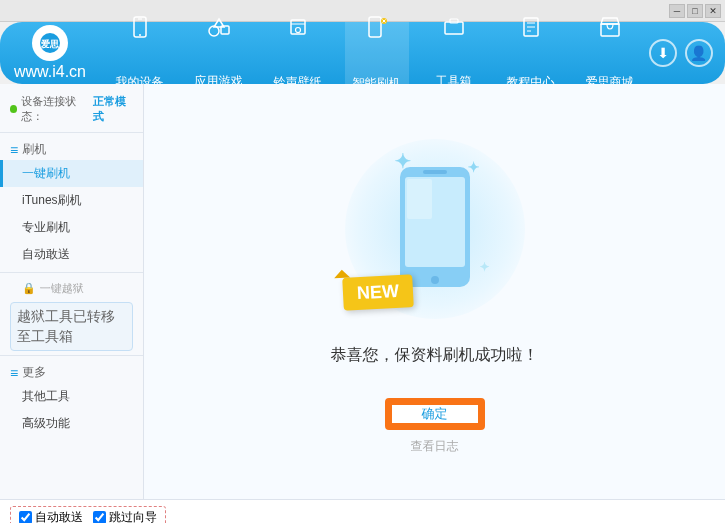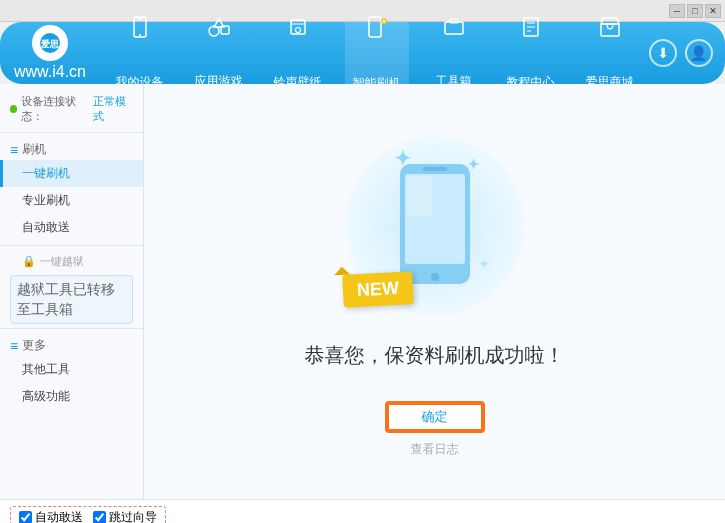--- a/index.html
+++ b/index.html
@@ -87,21 +87,21 @@
       flex-shrink: 0;
       overflow-y: auto;
       padding-top: 4px;
     }
     .sidebar-status {
       display: flex; align-items: center;
       padding: 6px 10px 4px 10px;
       font-size: 11px; color: #666;
     }
     .status-dot { width: 8px; height: 8px; background: #52c41a; border-radius: 50%; margin-right: 4px; }
-    .status-mode { color: #1a9de0; font-weight: normal; margin-left: 2px; }
+    .status-mode { color: #1a9de0; font-weight: bold; margin-left: 2px; }
     .sidebar-group-label {
       display: flex; align-items: center;
       padding: 4px 10px 2px 10px;
       font-size: 12px; color: #666;
       cursor: pointer;
     }
     .sidebar-group-label .group-icon { margin-right: 4px; color: #1a9de0; font-size: 14px; }
 
     .sidebar-item {
       padding: 5px 10px 5px 22px;
@@ -180,27 +180,27 @@
       border-left: 8px solid transparent;
       border-right: 8px solid transparent;
       border-bottom: 8px solid #e8a800;
     }
     .sparkle {
       position: absolute;
       color: #90d8f5; font-size: 16px; font-weight: bold;
     }
 
     .success-msg {
-      font-size: 20px; color: #333;
+      font-size: 16px; color: #333;
       margin-bottom: 32px;
     }
     .confirm-btn {
       width: 100px; height: 32px;
       background: white;
-      border: 4px solid #f97316;
+      border: 7px solid #f97316;
       color: #1a9de0;
       border-radius: 4px;
       cursor: pointer;
       font-size: 13px;
       display: flex; align-items: center; justify-content: center;
       margin-bottom: 8px;
     }
     .view-daily {
       font-size: 12px; color: #aaa; cursor: pointer;
     }
@@ -324,20 +324,23 @@
     </div>
 
     <div class="sidebar-divider"></div>
 
     <div class="sidebar-group-label">
       <span class="group-icon">≡</span>
       <span>刷机</span>
     </div>
     <div class="sidebar-item active">
       <span>一键刷机</span>
+    </div>
+    <div class="sidebar-item">
+      <span>iTunes刷机</span>
     </div>
     <div class="sidebar-item">
       <span>专业刷机</span>
     </div>
     <div class="sidebar-item">
       <span>自动敢送</span>
     </div>
 
     <div class="sidebar-divider"></div>
 

